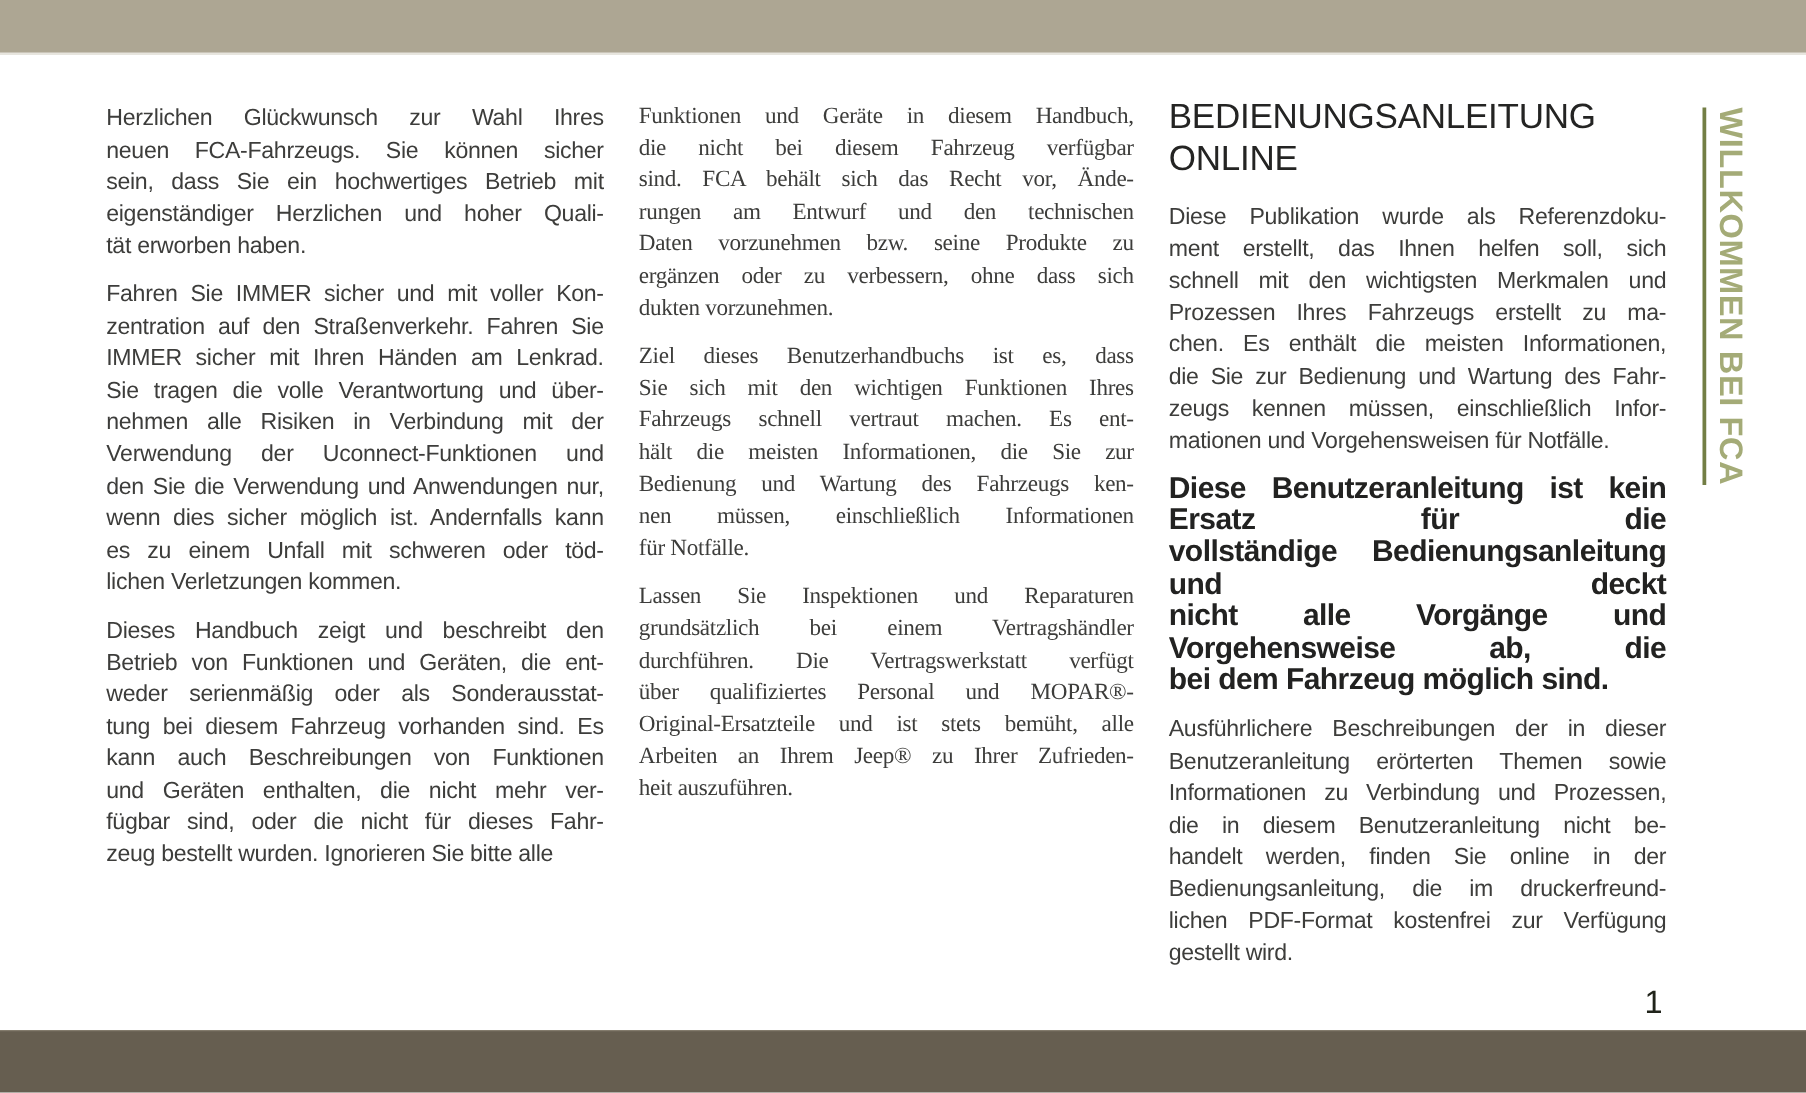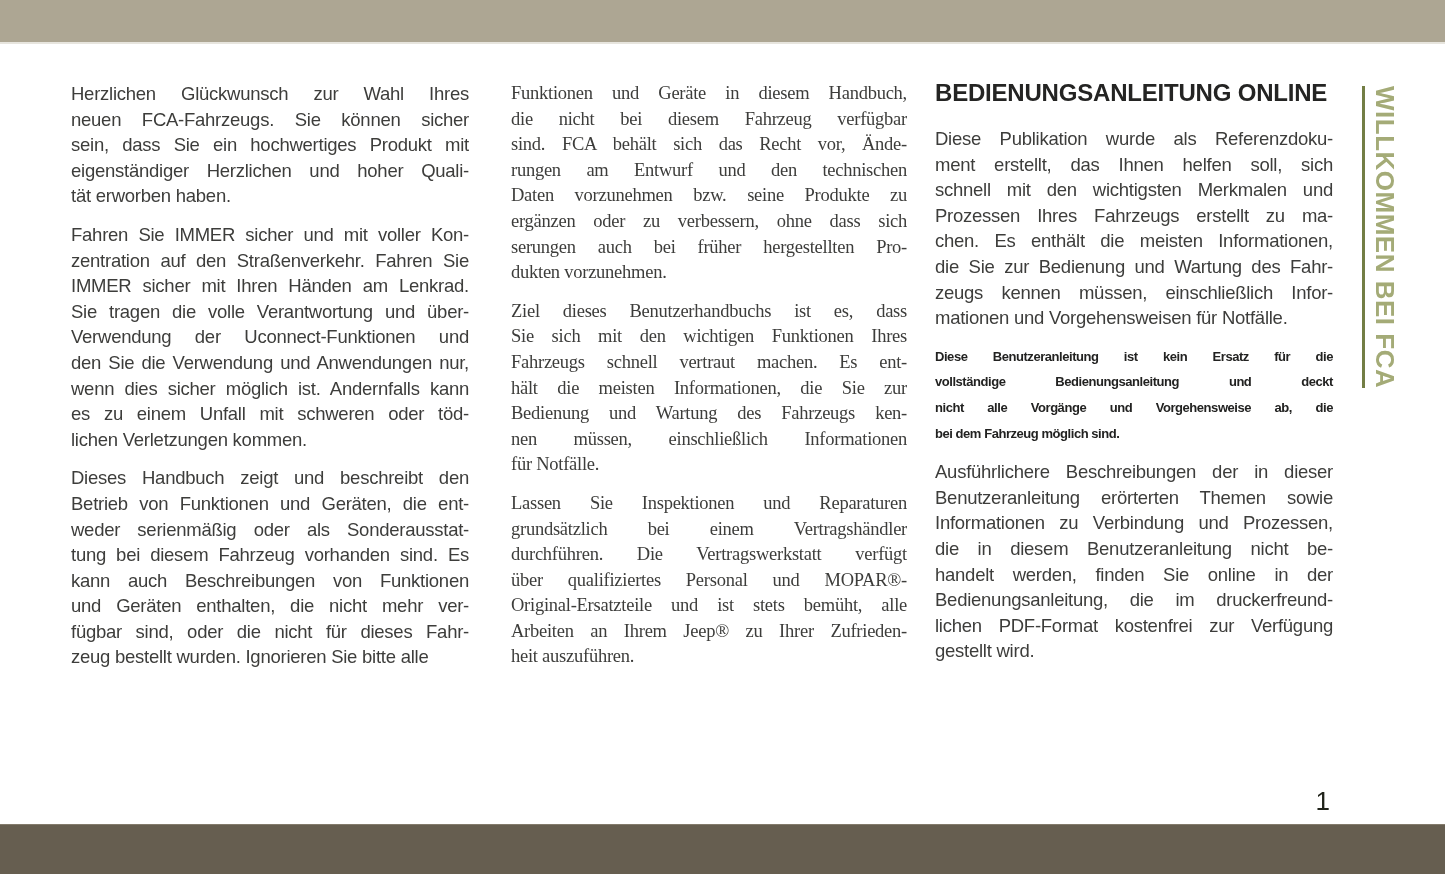--- a/index.html
+++ b/index.html
@@ -20,36 +20,36 @@
     background: #665e50;
     border-top: 1px solid #837b6c;
   }
   .column {
     position: absolute; top: 81px;
     color: #3d3d3b;
     font-size: 18.5px;
     line-height: 25.6px;
     letter-spacing: -0.25px;
   }
-  .col-1 { left: 71px;  width: 398px; }
+  .col-1 { left: 85px;  width: 398px; }
   .col-2 { left: 511px; width: 396px; font-family: Liberation Serif, serif; }
   .col-3 { left: 935px; width: 398px; top: 76px; }
   .para { margin-bottom: 13px; }
   .line { text-align: justify; text-align-last: justify; }
   .line.last { text-align-last: left; }
   .para.bold .line {
     font-weight: bold;
     color: #222221;
-    font-size: 13px;
+    font-size: 24px;
     letter-spacing: -0.45px;
   }
   .heading {
-    font-weight: bold;
+    font-weight: normal;
     color: #242423;
-    font-size: 24px;
+    font-size: 28px;
     line-height: 34px;
     letter-spacing: -0.2px;
     margin-bottom: 16px;
   }
   .sidebar-tab {
     position: absolute; left: 1362px; top: 86px;
     display: flex; align-items: stretch;
   }
   .sidebar-rule {
     width: 3px;
@@ -73,29 +73,30 @@
 </style>
 </head>
 <body>
 
 <div class="top-bar"></div>
 
 <div class="column col-1">
     <div class="para">
       <div class="line">Herzlichen Glückwunsch zur Wahl Ihres</div>
       <div class="line">neuen FCA-Fahrzeugs. Sie können sicher</div>
-      <div class="line">sein, dass Sie ein hochwertiges Produkt mit</div>
+      <div class="line">sein, dass Sie ein hochwertiges Betrieb mit</div>
       <div class="line">eigenständiger Herzlichen und hoher Quali-</div>
       <div class="line last">tät erworben haben.</div>
     </div>
     <div class="para">
       <div class="line">Fahren Sie IMMER sicher und mit voller Kon-</div>
       <div class="line">zentration auf den Straßenverkehr. Fahren Sie</div>
       <div class="line">IMMER sicher mit Ihren Händen am Lenkrad.</div>
       <div class="line">Sie tragen die volle Verantwortung und über-</div>
+      <div class="line">nehmen alle Risiken in Verbindung mit der</div>
       <div class="line">Verwendung der Uconnect-Funktionen und</div>
       <div class="line">den Sie die Verwendung und Anwendungen nur,</div>
       <div class="line">wenn dies sicher möglich ist. Andernfalls kann</div>
       <div class="line">es zu einem Unfall mit schweren oder töd-</div>
       <div class="line last">lichen Verletzungen kommen.</div>
     </div>
     <div class="para">
       <div class="line">Dieses Handbuch zeigt und beschreibt den</div>
       <div class="line">Betrieb von Funktionen und Geräten, die ent-</div>
       <div class="line">weder serienmäßig oder als Sonderausstat-</div>
@@ -107,21 +108,20 @@
     </div>
   </div>
 <div class="column col-2">
     <div class="para">
       <div class="line">Funktionen und Geräte in diesem Handbuch,</div>
       <div class="line">die nicht bei diesem Fahrzeug verfügbar</div>
       <div class="line">sind. FCA behält sich das Recht vor, Ände-</div>
       <div class="line">rungen am Entwurf und den technischen</div>
       <div class="line">Daten vorzunehmen bzw. seine Produkte zu</div>
       <div class="line">ergänzen oder zu verbessern, ohne dass sich</div>
-      <div class="line">serungen auch bei früher hergestellten Pro-</div>
       <div class="line last">dukten vorzunehmen.</div>
     </div>
     <div class="para">
       <div class="line">Ziel dieses Benutzerhandbuchs ist es, dass</div>
       <div class="line">Sie sich mit den wichtigen Funktionen Ihres</div>
       <div class="line">Fahrzeugs schnell vertraut machen. Es ent-</div>
       <div class="line">hält die meisten Informationen, die Sie zur</div>
       <div class="line">Bedienung und Wartung des Fahrzeugs ken-</div>
       <div class="line">nen müssen, einschließlich Informationen</div>
       <div class="line last">für Notfälle.</div>

